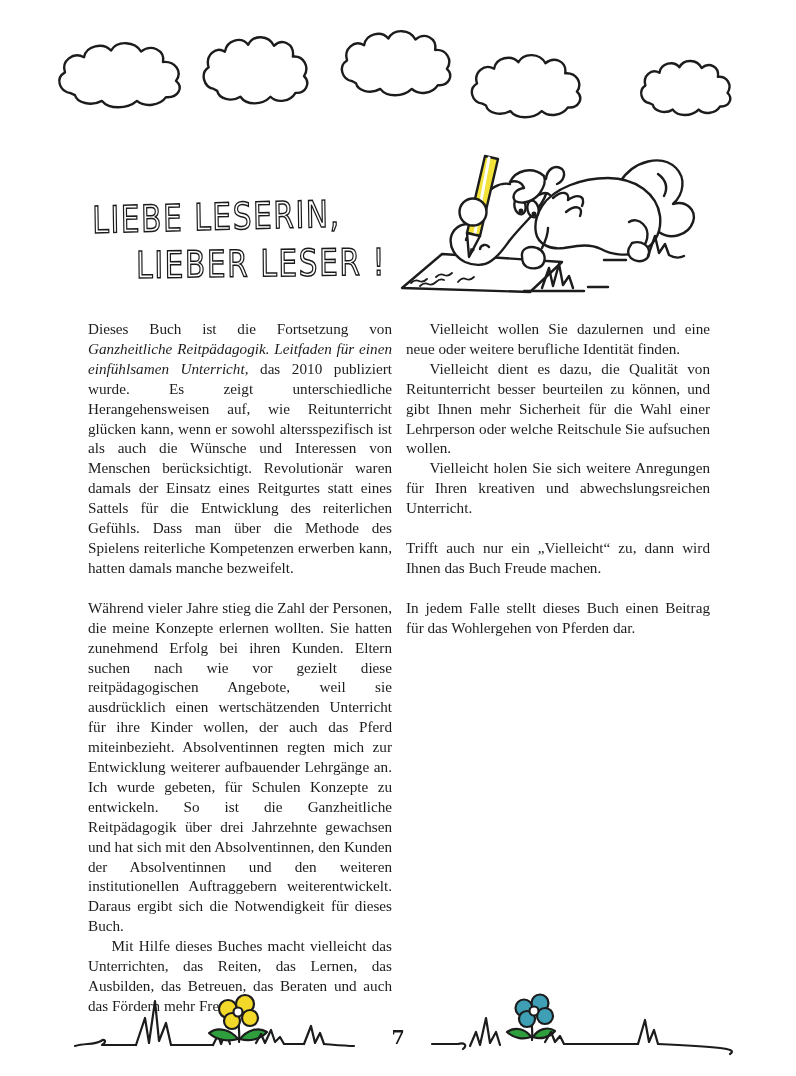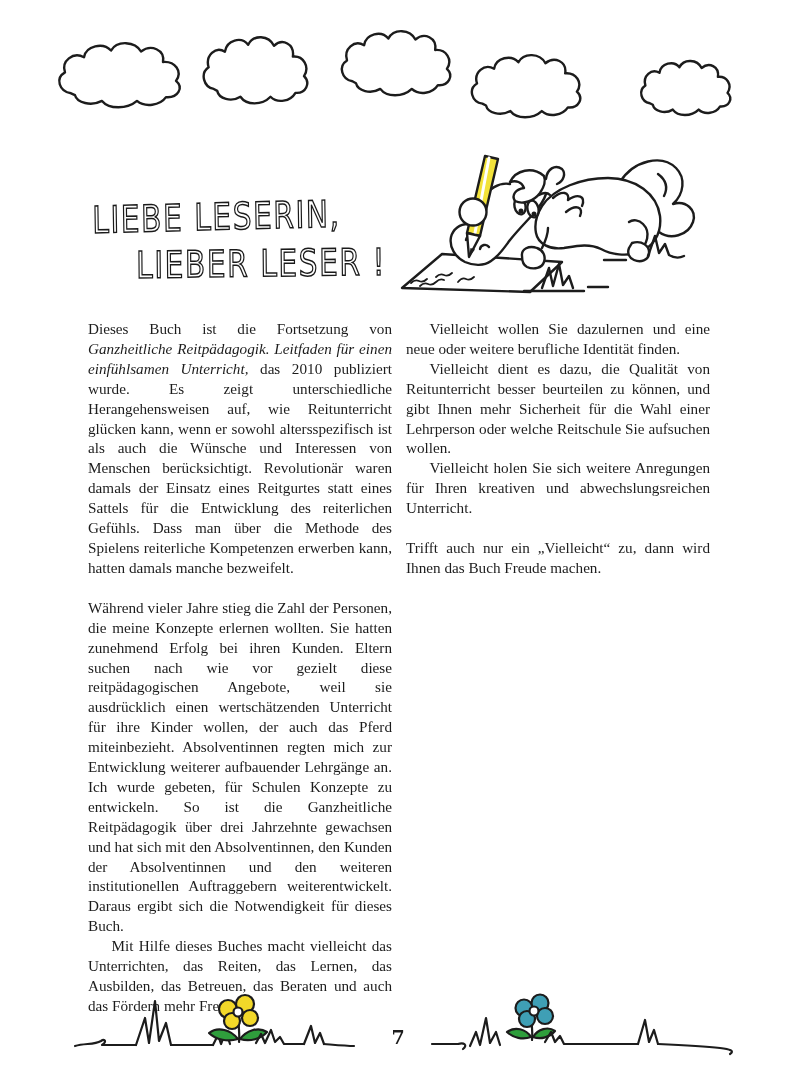--- a/index.html
+++ b/index.html
@@ -110,20 +110,21 @@
     <div class="col">
       <p class="p"><span>Dieses Buch ist die Fortsetzung von </span><em>Ganzheitliche Reitpädagogik. Leitfaden für einen einfühlsamen Unterricht,</em><span> das 2010 publiziert wurde. Es zeigt unterschiedliche Herangehensweisen auf, wie Reitunterricht glücken kann, wenn er sowohl altersspezifisch ist als auch die Wünsche und Interessen von Menschen berücksichtigt. Revolutionär waren damals der Einsatz eines Reitgurtes statt eines Sattels für die Entwicklung des reiterlichen Gefühls. Dass man über die Methode des Spielens reiterliche Kompetenzen erwerben kann, hatten damals manche bezweifelt.</span></p>
       <p class="p gap">Während vieler Jahre stieg die Zahl der Personen, die meine Konzepte erlernen wollten. Sie hatten zunehmend Erfolg bei ihren Kunden. Eltern suchen nach wie vor gezielt diese reitpädagogischen Angebote, weil sie ausdrücklich einen wertschätzenden Unterricht für ihre Kinder wollen, der auch das Pferd miteinbezieht. Absolventinnen regten mich zur Entwicklung weiterer aufbauender Lehrgänge an. Ich wurde gebeten, für Schulen Konzepte zu entwickeln. So ist die Ganzheitliche Reitpädagogik über drei Jahrzehnte gewachsen und hat sich mit den Absolventinnen, den Kunden der Absolventinnen und den weiteren institutionellen Auftraggebern weiterentwickelt. Daraus ergibt sich die Notwendigkeit für dieses Buch.</p>
       <p class="p ind">Mit Hilfe dieses Buches macht vielleicht das Unterrichten, das Reiten, das Lernen, das Ausbilden, das Betreuen, das Beraten und auch das Fördern mehr Freude.</p>
     </div>
     <div class="col">
       <p class="p ind">Vielleicht wollen Sie dazulernen und eine neue oder weitere berufliche Identität finden.</p>
       <p class="p ind">Vielleicht dient es dazu, die Qualität von Reitunterricht besser beurteilen zu können, und gibt Ihnen mehr Sicherheit für die Wahl einer Lehrperson oder welche Reitschule Sie aufsuchen wollen.</p>
       <p class="p ind">Vielleicht holen Sie sich weitere Anregungen für Ihren kreativen und abwechslungsreichen Unterricht.</p>
       <p class="p gap">Trifft auch nur ein „Vielleicht“ zu, dann wird Ihnen das Buch Freude machen.</p>
+      <p class="p gap">In jedem Falle stellt dieses Buch einen Beitrag für das Wohlergehen von Pferden dar.</p>
     </div>
   </div>
 
   <svg class="footer" viewBox="0 0 796 82">
     <g stroke="#1c1c1c" stroke-width="2.2" fill="none" stroke-linecap="round" stroke-linejoin="round">
 
       <path d="M75,58 C85,55 94,57 101,53 C105,50 107,54 102,57 C114,57 126,57 136,57"></path>
       <path d="M136,57 L145,30 L149,55 L155,13 L159,53 L166,35 L171,57"></path>
       <path d="M171,57 L213,57"></path>
       <path d="M213,57 L218,47 L221,56 L226,43 L230,56"></path>

